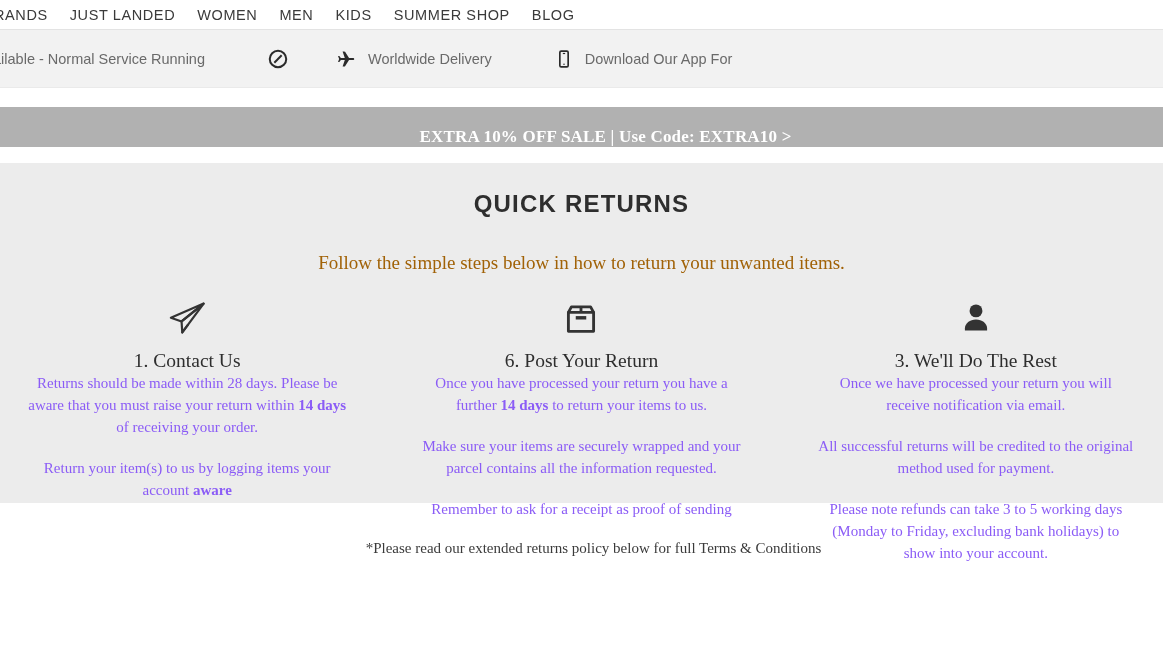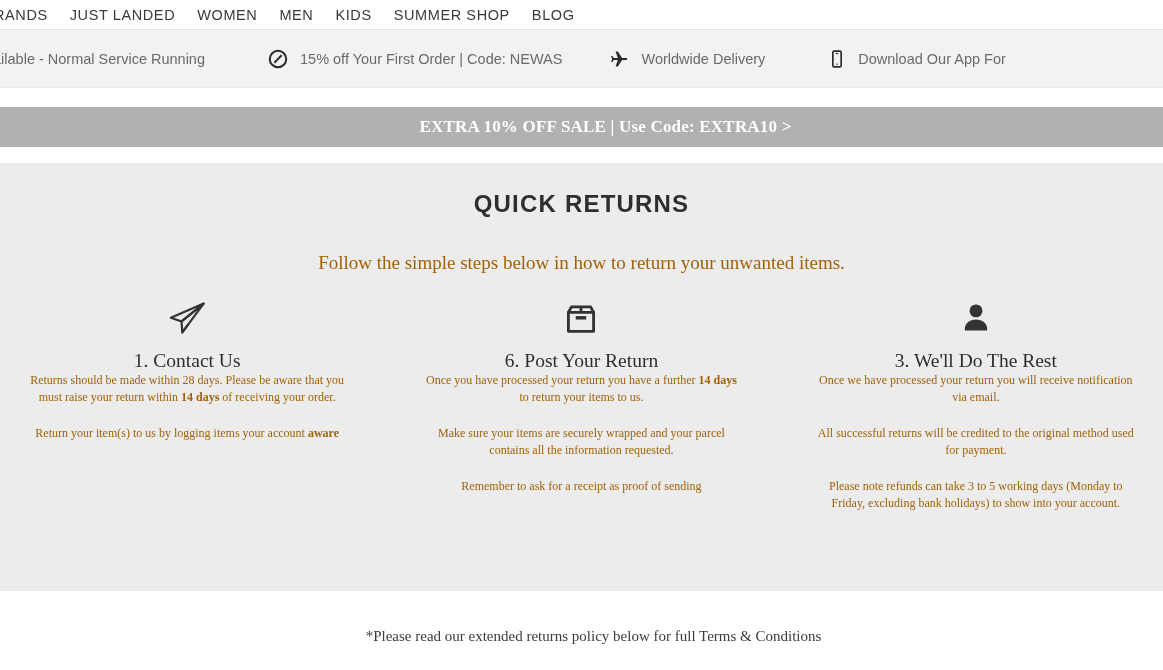--- a/index.html
+++ b/index.html
@@ -63,39 +63,39 @@
     justify-content: center;
     color: #2b2b2b;
     flex: 0 0 auto;
   }
 
   
   .sale-banner {
     height: 40px;
     background: #b1b1b1;
     display: flex;
-    align-items: center;
+    align-items: flex-end;
     justify-content: center;
     margin-top: 19px;
     padding-left: 48px;
   }
   .sale-banner-text {
     color: #ffffff;
     font-family: "Liberation Serif", serif;
     font-weight: bold;
     font-size: 17px;
     letter-spacing: 0.2px;
     cursor: pointer;
   }
 
   
   .returns-section {
     background: #ececec;
     margin-top: 16px;
-    height: 428px;
+    height: 340px;
     padding-top: 27px;
   }
   .section-title {
     text-align: center;
     font-family: "Liberation Sans", sans-serif;
     font-weight: bold;
     font-size: 24px;
     letter-spacing: 1.2px;
     color: #2e2e2e;
   }
@@ -123,23 +123,23 @@
   }
   .step-title {
     font-family: "Liberation Serif", serif;
     font-size: 19.5px;
     color: #2e2e2e;
     margin-top: 8px;
   }
   .step-body { margin-top: 14px; }
   .step-para {
     font-family: "Liberation Serif", serif;
-    font-size: 12px;
-    line-height: 17px;
-    color: #a16207;
+    font-size: 15px;
+    line-height: 22px;
+    color: #8b5cf6;
     margin-bottom: 19px;
   }
   .step-para:last-child { margin-bottom: 0; }
   .step-para b { font-weight: bold; }
   .col1 { max-width: 352px; margin: 0 auto; }
   .col2 { max-width: 352px; margin: 0 auto; }
   .col3 { max-width: 346px; margin: 0 auto; }
 
   
   .footer-note {
@@ -168,21 +168,20 @@
     <div class="promo-item p1">
       <span>ery Available - Normal Service Running</span>
     </div>
     <div class="promo-item p2">
       <span class="promo-icon">
         <svg width="22" height="22" viewBox="0 0 24 24" fill="none" stroke="currentColor" stroke-width="2.2">
           <circle cx="12" cy="12" r="9"></circle>
           <line x1="8" y1="16" x2="16" y2="8"></line>
         </svg>
       </span>
-      <span>15% off Your First Order | Code: NEWAS</span>
     </div>
     <div class="promo-item p3">
       <span class="promo-icon">
         <svg width="22" height="22" viewBox="0 0 24 24" fill="currentColor">
           <path d="M21 12c0-.7-.6-1.2-1.3-1.2h-4.4L11 4.2c-.2-.3-.5-.5-.9-.5H8.3l2.4 7.1H6.4L4.7 8.6H3.3l1.2 3.4-1.2 3.4h1.4l1.7-2.2h4.3L8.3 20.3h1.8c.4 0 .7-.2.9-.5l4.3-6.6h4.4c.7 0 1.3-.5 1.3-1.2z"></path>
         </svg>
       </span>
       <span>Worldwide Delivery</span>
     </div>
     <div class="promo-item p4">

